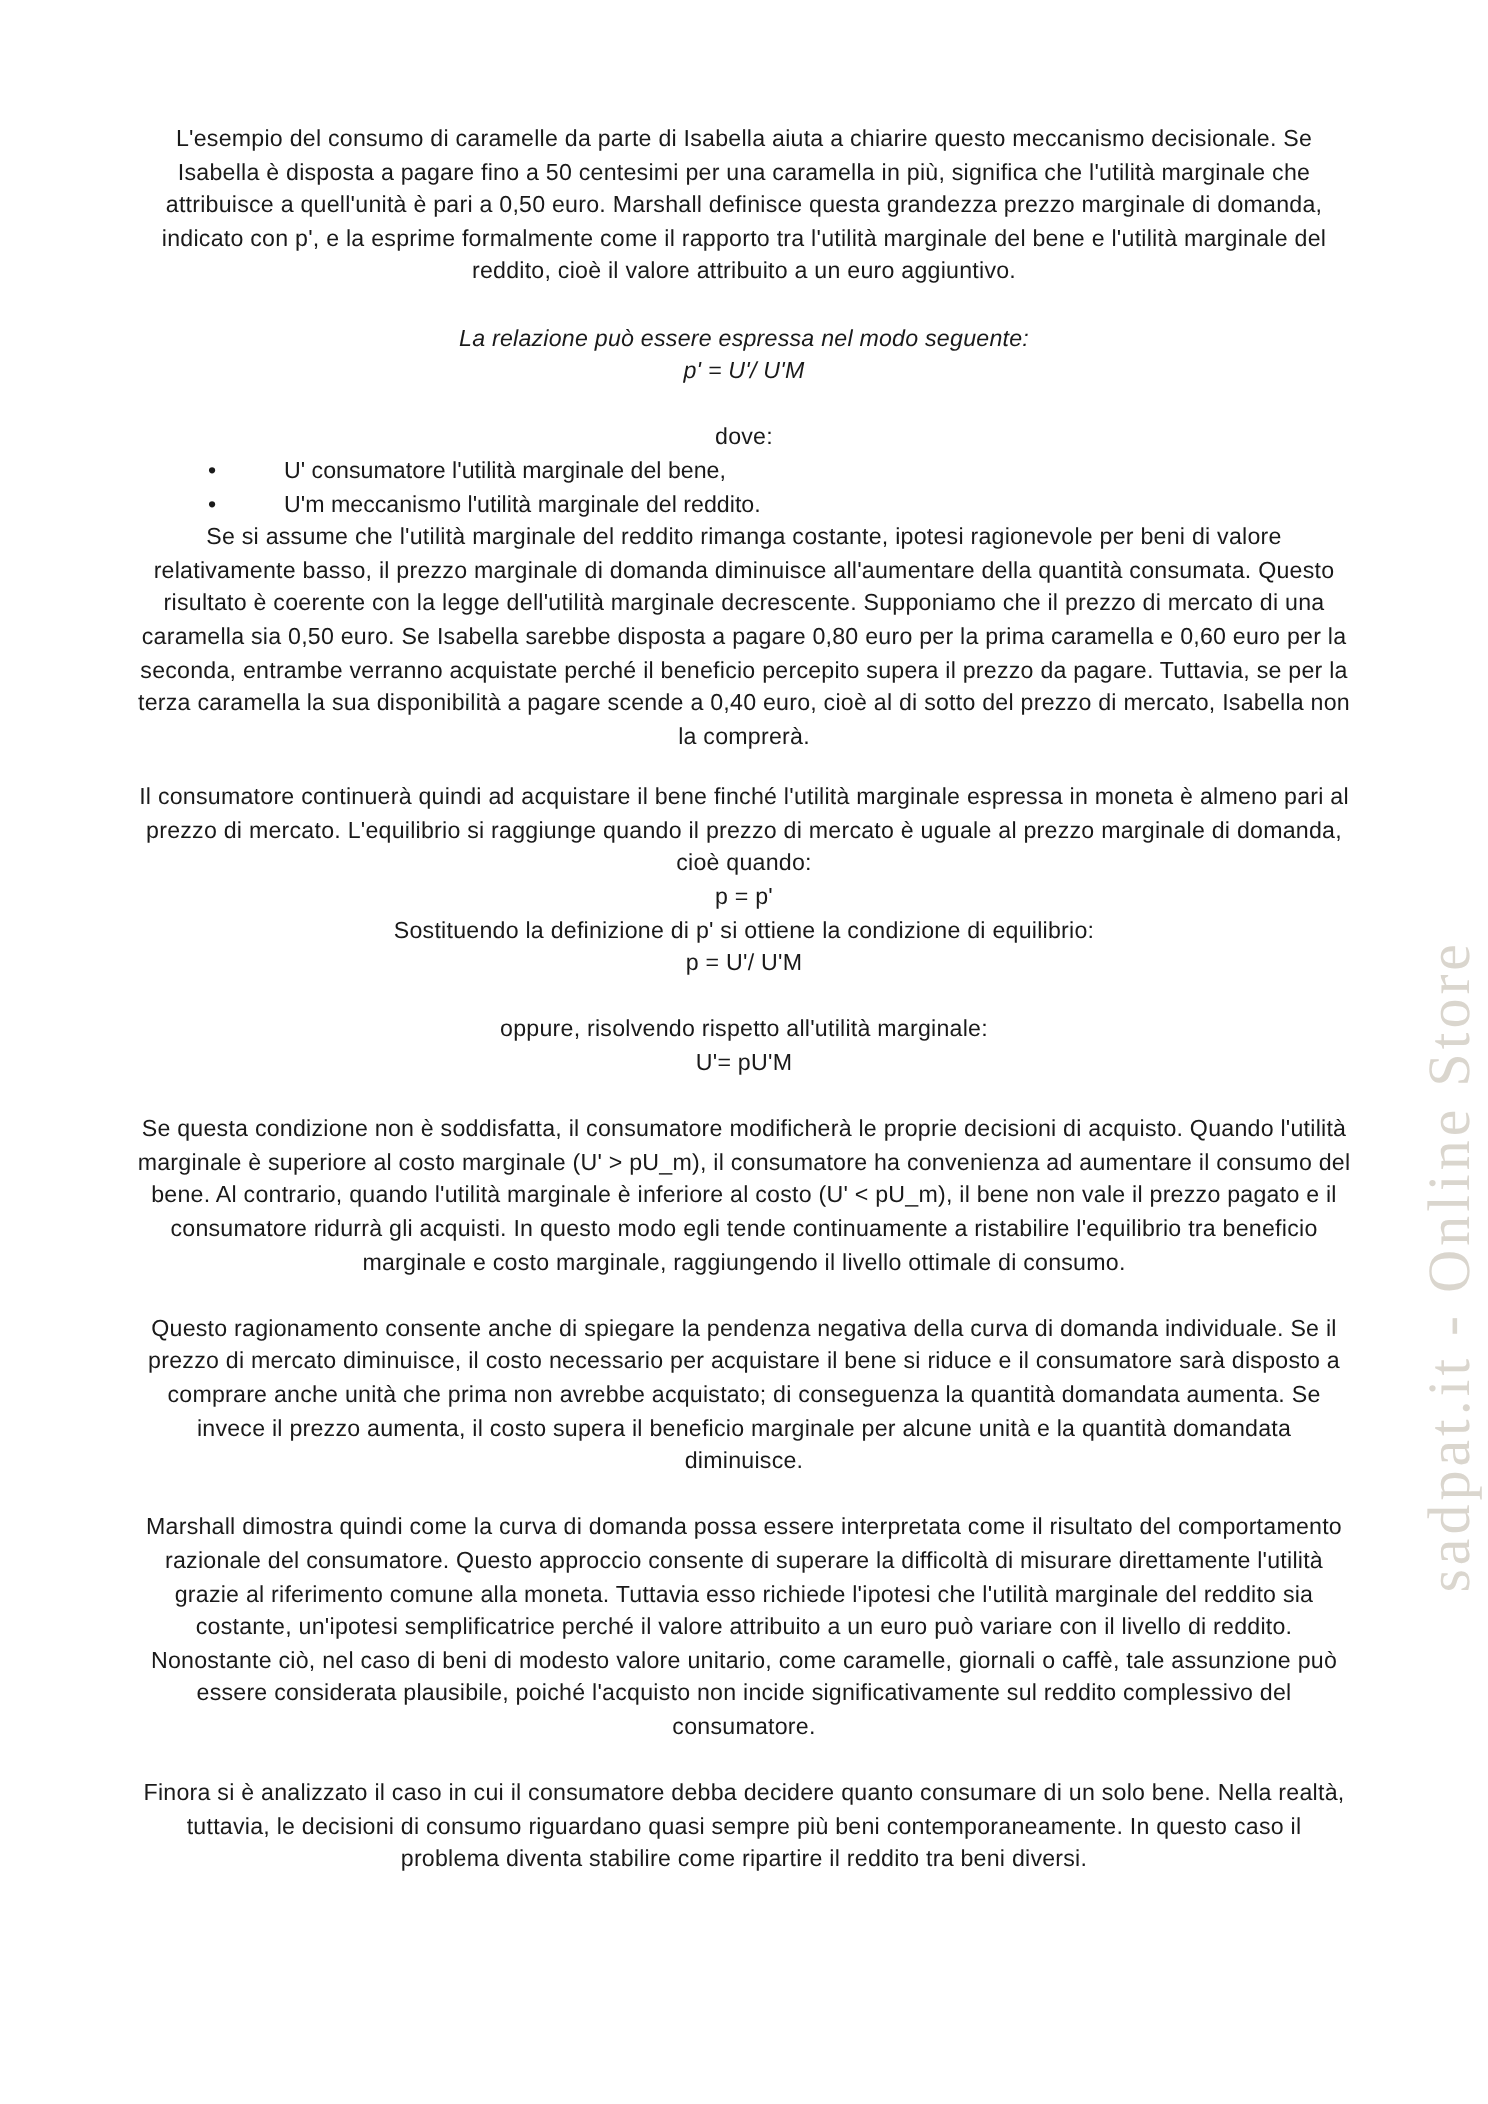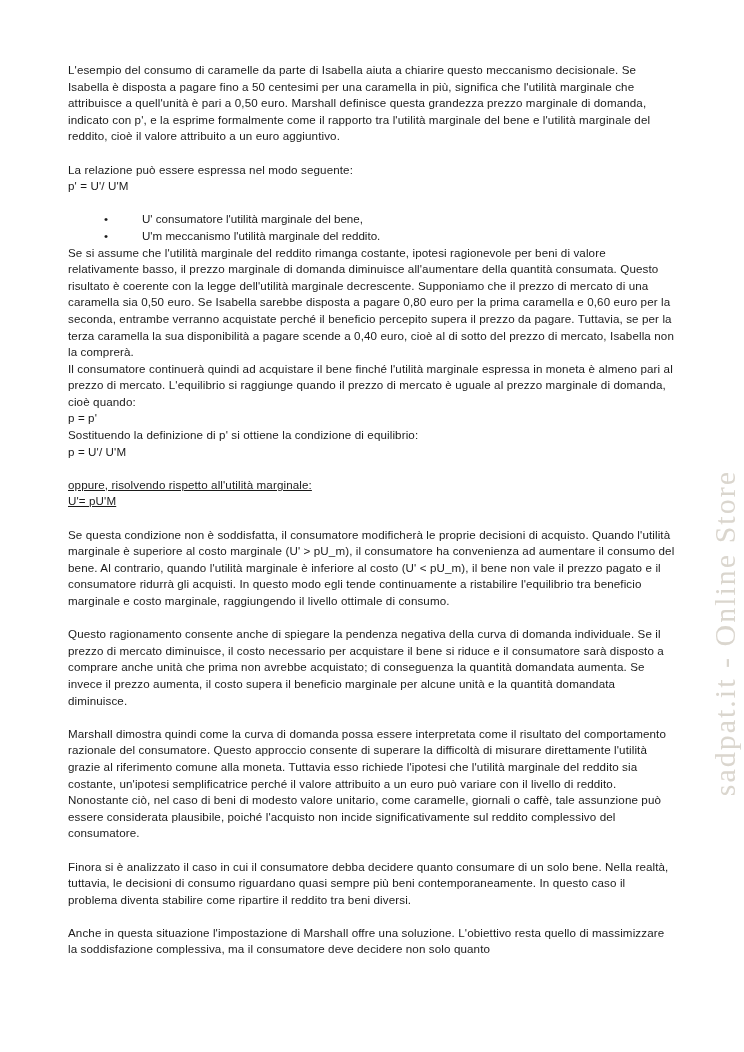--- a/index.html
+++ b/index.html
@@ -25,21 +25,21 @@
   }
   .content {
     position: absolute;
     left: 68px;
     top: 62px;
     width: 608px;
   }
   .para {
     font-size: 11.6px;
     line-height: 16.6px;
-    text-align: left;
+    text-align: center;
     margin: 0;
     color: #1a1a1a;
     letter-spacing: 0.01em;
   }
   .gap {
     height: 16.6px;
   }
   .bullets {
     margin: 0;
     padding: 0;
@@ -78,56 +78,56 @@
 
 <div class="page">
 
   <div class="watermark">sadpat.it - Online Store</div>
 
   <div class="content">
 
     <p class="para">L'esempio del consumo di caramelle da parte di Isabella aiuta a chiarire questo meccanismo decisionale. Se Isabella è disposta a pagare fino a 50 centesimi per una caramella in più, significa che l'utilità marginale che attribuisce a quell'unità è pari a 0,50 euro. Marshall definisce questa grandezza prezzo marginale di domanda, indicato con p', e la esprime formalmente come il rapporto tra l'utilità marginale del bene e l'utilità marginale del reddito, cioè il valore attribuito a un euro aggiuntivo.</p>
     <div class="gap"></div>
 
-    <p class="para" style="white-space: pre-line;">La relazione può essere espressa nel modo seguente:
+    <p class="para" style="white-space: pre-line; font-style: italic;">La relazione può essere espressa nel modo seguente:
 p' = U'/ U'M</p>
     <div class="gap"></div>
 
+    <p class="para">dove:</p>
 
     <ul class="bullets">
       <li>
         <span class="bullet-dot">•</span>
         <span>U' consumatore l'utilità marginale del bene,</span>
       </li>
       <li>
         <span class="bullet-dot">•</span>
         <span>U'm meccanismo l'utilità marginale del reddito.</span>
       </li>
     </ul>
 
     <p class="para">Se si assume che l'utilità marginale del reddito rimanga costante, ipotesi ragionevole per beni di valore relativamente basso, il prezzo marginale di domanda diminuisce all'aumentare della quantità consumata. Questo risultato è coerente con la legge dell'utilità marginale decrescente. Supponiamo che il prezzo di mercato di una caramella sia 0,50 euro. Se Isabella sarebbe disposta a pagare 0,80 euro per la prima caramella e 0,60 euro per la seconda, entrambe verranno acquistate perché il beneficio percepito supera il prezzo da pagare. Tuttavia, se per la terza caramella la sua disponibilità a pagare scende a 0,40 euro, cioè al di sotto del prezzo di mercato, Isabella non la comprerà.</p>
 
-    <p class="para" style="white-space: pre-line;">Il consumatore continuerà quindi ad acquistare il bene finché l'utilità marginale espressa in moneta è almeno pari al prezzo di mercato. L'equilibrio si raggiunge quando il prezzo di mercato è uguale al prezzo marginale di domanda, cioè quando:
+    <p class="para" style="white-space: pre-line; margin-top: 14px;">Il consumatore continuerà quindi ad acquistare il bene finché l'utilità marginale espressa in moneta è almeno pari al prezzo di mercato. L'equilibrio si raggiunge quando il prezzo di mercato è uguale al prezzo marginale di domanda, cioè quando:
 p = p'
 Sostituendo la definizione di p' si ottiene la condizione di equilibrio:
 p = U'/ U'M</p>
     <div class="gap"></div>
 
-    <p class="para" style="white-space: pre-line; text-decoration: underline;">oppure, risolvendo rispetto all'utilità marginale:
+    <p class="para" style="white-space: pre-line;">oppure, risolvendo rispetto all'utilità marginale:
  U'= pU'M</p>
     <div class="gap"></div>
 
     <p class="para">Se questa condizione non è soddisfatta, il consumatore modificherà le proprie decisioni di acquisto. Quando l'utilità marginale è superiore al costo marginale (U' &gt; pU_m), il consumatore ha convenienza ad aumentare il consumo del bene. Al contrario, quando l'utilità marginale è inferiore al costo (U' &lt; pU_m), il bene non vale il prezzo pagato e il consumatore ridurrà gli acquisti. In questo modo egli tende continuamente a ristabilire l'equilibrio tra beneficio marginale e costo marginale, raggiungendo il livello ottimale di consumo.</p>
     <div class="gap"></div>
 
     <p class="para">Questo ragionamento consente anche di spiegare la pendenza negativa della curva di domanda individuale. Se il prezzo di mercato diminuisce, il costo necessario per acquistare il bene si riduce e il consumatore sarà disposto a comprare anche unità che prima non avrebbe acquistato; di conseguenza la quantità domandata aumenta. Se invece il prezzo aumenta, il costo supera il beneficio marginale per alcune unità e la quantità domandata diminuisce.</p>
     <div class="gap"></div>
 
     <p class="para">Marshall dimostra quindi come la curva di domanda possa essere interpretata come il risultato del comportamento razionale del consumatore. Questo approccio consente di superare la difficoltà di misurare direttamente l'utilità grazie al riferimento comune alla moneta. Tuttavia esso richiede l'ipotesi che l'utilità marginale del reddito sia costante, un'ipotesi semplificatrice perché il valore attribuito a un euro può variare con il livello di reddito. Nonostante ciò, nel caso di beni di modesto valore unitario, come caramelle, giornali o caffè, tale assunzione può essere considerata plausibile, poiché l'acquisto non incide significativamente sul reddito complessivo del consumatore.</p>
     <div class="gap"></div>
 
     <p class="para">Finora si è analizzato il caso in cui il consumatore debba decidere quanto consumare di un solo bene. Nella realtà, tuttavia, le decisioni di consumo riguardano quasi sempre più beni contemporaneamente. In questo caso il problema diventa stabilire come ripartire il reddito tra beni diversi.</p>
     <div class="gap"></div>
 
-    <p class="para">Anche in questa situazione l'impostazione di Marshall offre una soluzione. L'obiettivo resta quello di massimizzare la soddisfazione complessiva, ma il consumatore deve decidere non solo quanto</p>
 
   </div>
 </div>
 
 </body></html>

